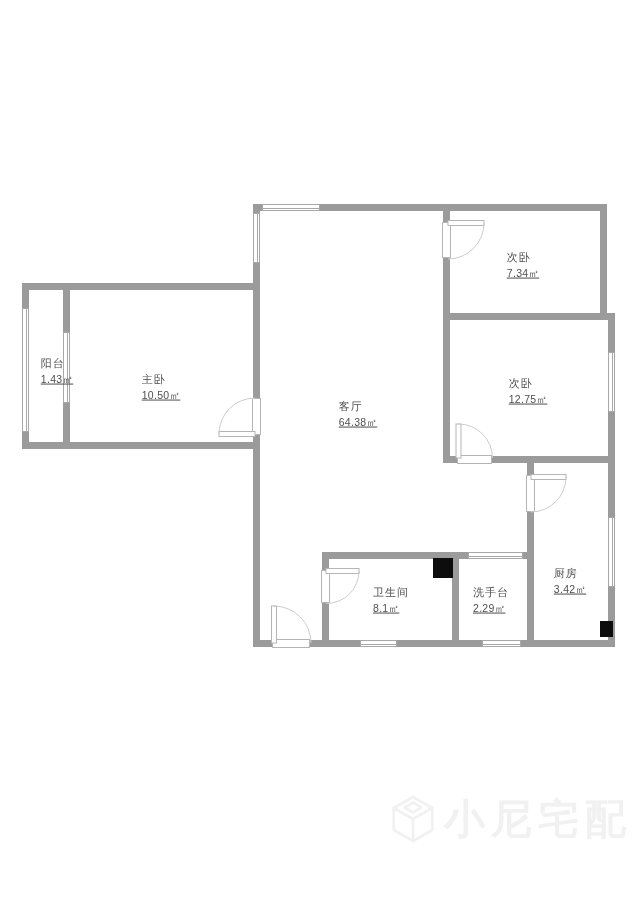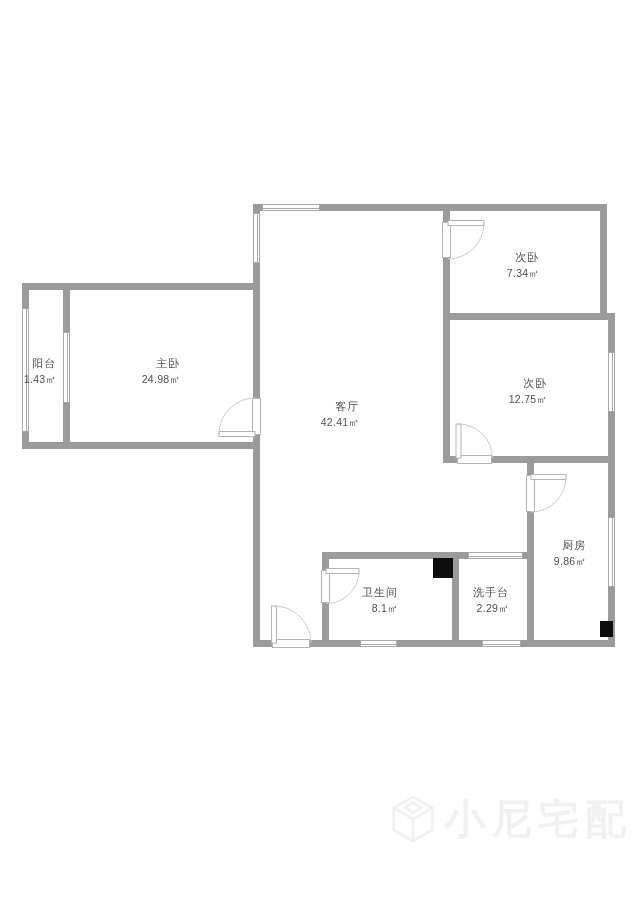--- a/index.html
+++ b/index.html
@@ -20,24 +20,24 @@
   .opening{position:absolute;background:#fff;border:1px solid var(--leaf_line);box-sizing:border-box;}
   .win{position:absolute;background:#fff;border:1px solid var(--window_line);box-sizing:border-box;}
   .win.v::after{content:"";position:absolute;top:0;bottom:0;left:50%;width:1px;background:var(--window_line);}
   .win.h::after{content:"";position:absolute;left:0;right:0;top:50%;height:1px;background:var(--window_line);}
   .doors-svg{position:absolute;left:0;top:0;pointer-events:none;}
   .doors-svg path{fill:none;stroke:var(--door_line);stroke-width:1;}
   .doors-svg rect{fill:#fff;stroke:var(--leaf_line);stroke-width:1;}
   .fixture{position:absolute;background:var(--fixture);}
   .room-label{
     position:absolute;transform:translate(-50%,-50%);
-    text-align:right;color:var(--label_text);white-space:nowrap;line-height:1.25;
+    text-align:left;color:var(--label_text);white-space:nowrap;line-height:1.25;
   }
   .room-name{font-size:11px;letter-spacing:1px;}
-  .room-area{font-size:10.5px;margin-top:2px;letter-spacing:0.3px;}
+  .room-area{font-size:10.5px;margin-top:2px;letter-spacing:0.3px;text-decoration:underline;}
   .watermark{
     position:absolute;left:391px;top:794px;height:50px;
     display:flex;align-items:center;gap:9px;color:var(--watermark);
   }
   .wm-logo{flex:0 0 auto;}
   .wm-logo path{fill:none;stroke:var(--watermark);stroke-width:3;stroke-linejoin:round;stroke-linecap:round;}
   .wm-text{
     font-size:41px;font-weight:600;letter-spacing:6px;line-height:1;
     color:var(--watermark);
   }
@@ -98,45 +98,45 @@
     <rect x="531" y="474.5" width="35" height="5"></rect>
     <path d="M 566 477 A 35 35 0 0 1 531 512"></path>
 
     <rect x="326" y="568.5" width="33" height="5"></rect>
     <path d="M 359 571 A 32.5 32.5 0 0 1 326.5 603.5"></path>
   </svg>
 
   <div class="fixture" style="left:433px;top:558px;width:20px;height:20px;"></div>
   <div class="fixture" style="left:600px;top:621px;width:13px;height:16px;"></div>
 
-  <div class="room-label" style="left:40px;top:371px;">
+  <div class="room-label" style="left:57px;top:371px;">
     <div class="room-name">阳台</div>
     <div class="room-area">1.43㎡</div>
   </div>
-  <div class="room-label" style="left:161px;top:371px;">
+  <div class="room-label" style="left:161px;top:387px;">
     <div class="room-name">主卧</div>
-    <div class="room-area">24.98㎡</div>
+    <div class="room-area">10.50㎡</div>
   </div>
-  <div class="room-label" style="left:340px;top:414px;">
+  <div class="room-label" style="left:358px;top:414px;">
     <div class="room-name">客厅</div>
-    <div class="room-area">42.41㎡</div>
+    <div class="room-area">64.38㎡</div>
   </div>
   <div class="room-label" style="left:523px;top:265px;">
     <div class="room-name">次卧</div>
     <div class="room-area">7.34㎡</div>
   </div>
   <div class="room-label" style="left:528px;top:391px;">
     <div class="room-name">次卧</div>
     <div class="room-area">12.75㎡</div>
   </div>
-  <div class="room-label" style="left:570px;top:553px;">
+  <div class="room-label" style="left:570px;top:581px;">
     <div class="room-name">厨房</div>
-    <div class="room-area">9.86㎡</div>
+    <div class="room-area">3.42㎡</div>
   </div>
-  <div class="room-label" style="left:380px;top:600px;">
+  <div class="room-label" style="left:391px;top:600px;">
     <div class="room-name">卫生间</div>
     <div class="room-area">8.1㎡</div>
   </div>
   <div class="room-label" style="left:491px;top:600px;">
     <div class="room-name">洗手台</div>
     <div class="room-area">2.29㎡</div>
   </div>
 
   <div class="watermark">
     <svg class="wm-logo" width="44" height="48" viewBox="0 0 48 52">

